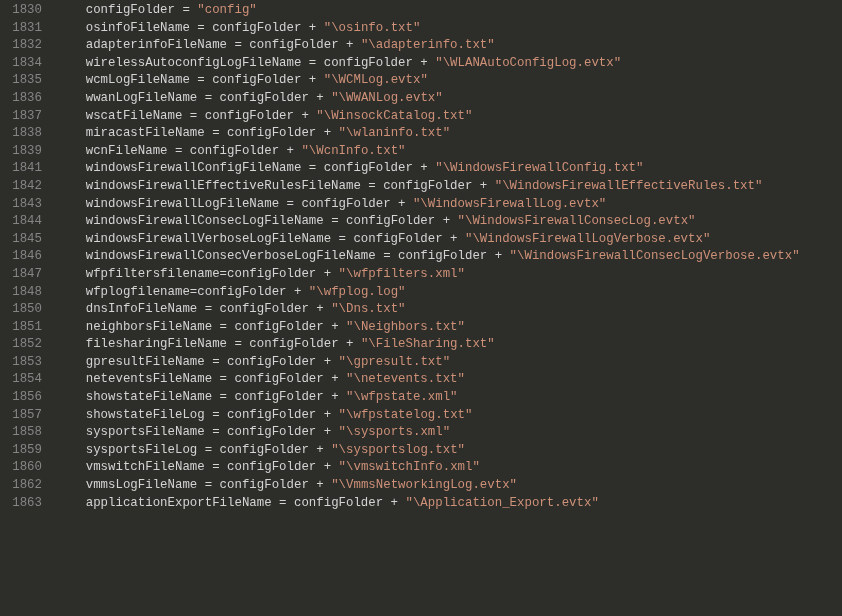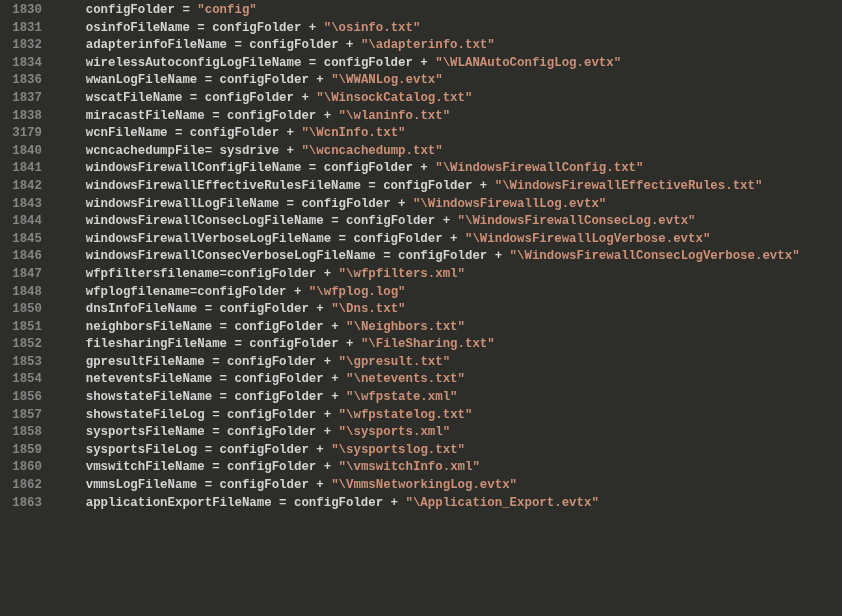--- a/index.html
+++ b/index.html
@@ -16,21 +16,20 @@
   }
   .editor {
     display: flex;
     flex-direction: column;
     padding-top: 2px;
   }
   .row {
     display: flex;
     flex-direction: row;
     white-space: pre;
-    font-weight: bold;
   }
   .gutter {
     width: 42px;
     flex: 0 0 42px;
     text-align: right;
     color: #858585;
     padding-right: 14px;
     user-select: none;
   }
   .code {
@@ -42,25 +41,25 @@
   .var { color: #d4d4d4; }
 </style>
 </head>
 <body>
 
 <div class="editor" id="editor">
     <div class="row"><div class="gutter">1830</div><div class="code">    <span class="var">configFolder</span><span class="op"> = </span><span class="str">"config"</span></div></div>
     <div class="row"><div class="gutter">1831</div><div class="code">    <span class="var">osinfoFileName</span><span class="op"> = </span><span class="var">configFolder</span><span class="op"> + </span><span class="str">"\osinfo.txt"</span></div></div>
     <div class="row"><div class="gutter">1832</div><div class="code">    <span class="var">adapterinfoFileName</span><span class="op"> = </span><span class="var">configFolder</span><span class="op"> + </span><span class="str">"\adapterinfo.txt"</span></div></div>
     <div class="row"><div class="gutter">1834</div><div class="code">    <span class="var">wirelessAutoconfigLogFileName</span><span class="op"> = </span><span class="var">configFolder</span><span class="op"> + </span><span class="str">"\WLANAutoConfigLog.evtx"</span></div></div>
+    <div class="row"><div class="gutter">1835</div><div class="code">    <span class="var">wcmLogFileName</span><span class="op"> = </span><span class="var">configFolder</span><span class="op"> + </span><span class="str">"\WCMLog.evtx"</span></div></div>
     <div class="row"><div class="gutter">1836</div><div class="code">    <span class="var">wwanLogFileName</span><span class="op"> = </span><span class="var">configFolder</span><span class="op"> + </span><span class="str">"\WWANLog.evtx"</span></div></div>
     <div class="row"><div class="gutter">1837</div><div class="code">    <span class="var">wscatFileName</span><span class="op"> = </span><span class="var">configFolder</span><span class="op"> + </span><span class="str">"\WinsockCatalog.txt"</span></div></div>
     <div class="row"><div class="gutter">1838</div><div class="code">    <span class="var">miracastFileName</span><span class="op"> = </span><span class="var">configFolder</span><span class="op"> + </span><span class="str">"\wlaninfo.txt"</span></div></div>
-    <div class="row"><div class="gutter">3179</div><div class="code">    <span class="var">wcnFileName</span><span class="op"> = </span><span class="var">configFolder</span><span class="op"> + </span><span class="str">"\WcnInfo.txt"</span></div></div>
-    <div class="row"><div class="gutter">1840</div><div class="code">    <span class="var">wcncachedumpFile</span><span class="op">= </span><span class="var">sysdrive</span><span class="op"> + </span><span class="str">"\wcncachedump.txt"</span></div></div>
+    <div class="row"><div class="gutter">1839</div><div class="code">    <span class="var">wcnFileName</span><span class="op"> = </span><span class="var">configFolder</span><span class="op"> + </span><span class="str">"\WcnInfo.txt"</span></div></div>
     <div class="row"><div class="gutter">1841</div><div class="code">    <span class="var">windowsFirewallConfigFileName</span><span class="op"> = </span><span class="var">configFolder</span><span class="op"> + </span><span class="str">"\WindowsFirewallConfig.txt"</span></div></div>
     <div class="row"><div class="gutter">1842</div><div class="code">    <span class="var">windowsFirewallEffectiveRulesFileName</span><span class="op"> = </span><span class="var">configFolder</span><span class="op"> + </span><span class="str">"\WindowsFirewallEffectiveRules.txt"</span></div></div>
     <div class="row"><div class="gutter">1843</div><div class="code">    <span class="var">windowsFirewallLogFileName</span><span class="op"> = </span><span class="var">configFolder</span><span class="op"> + </span><span class="str">"\WindowsFirewallLog.evtx"</span></div></div>
     <div class="row"><div class="gutter">1844</div><div class="code">    <span class="var">windowsFirewallConsecLogFileName</span><span class="op"> = </span><span class="var">configFolder</span><span class="op"> + </span><span class="str">"\WindowsFirewallConsecLog.evtx"</span></div></div>
     <div class="row"><div class="gutter">1845</div><div class="code">    <span class="var">windowsFirewallVerboseLogFileName</span><span class="op"> = </span><span class="var">configFolder</span><span class="op"> + </span><span class="str">"\WindowsFirewallLogVerbose.evtx"</span></div></div>
     <div class="row"><div class="gutter">1846</div><div class="code">    <span class="var">windowsFirewallConsecVerboseLogFileName</span><span class="op"> = </span><span class="var">configFolder</span><span class="op"> + </span><span class="str">"\WindowsFirewallConsecLogVerbose.evtx"</span></div></div>
     <div class="row"><div class="gutter">1847</div><div class="code">    <span class="var">wfpfiltersfilename</span><span class="op">=</span><span class="var">configFolder</span><span class="op"> + </span><span class="str">"\wfpfilters.xml"</span></div></div>
     <div class="row"><div class="gutter">1848</div><div class="code">    <span class="var">wfplogfilename</span><span class="op">=</span><span class="var">configFolder</span><span class="op"> + </span><span class="str">"\wfplog.log"</span></div></div>
     <div class="row"><div class="gutter">1850</div><div class="code">    <span class="var">dnsInfoFileName</span><span class="op"> = </span><span class="var">configFolder</span><span class="op"> + </span><span class="str">"\Dns.txt"</span></div></div>
     <div class="row"><div class="gutter">1851</div><div class="code">    <span class="var">neighborsFileName</span><span class="op"> = </span><span class="var">configFolder</span><span class="op"> + </span><span class="str">"\Neighbors.txt"</span></div></div>

